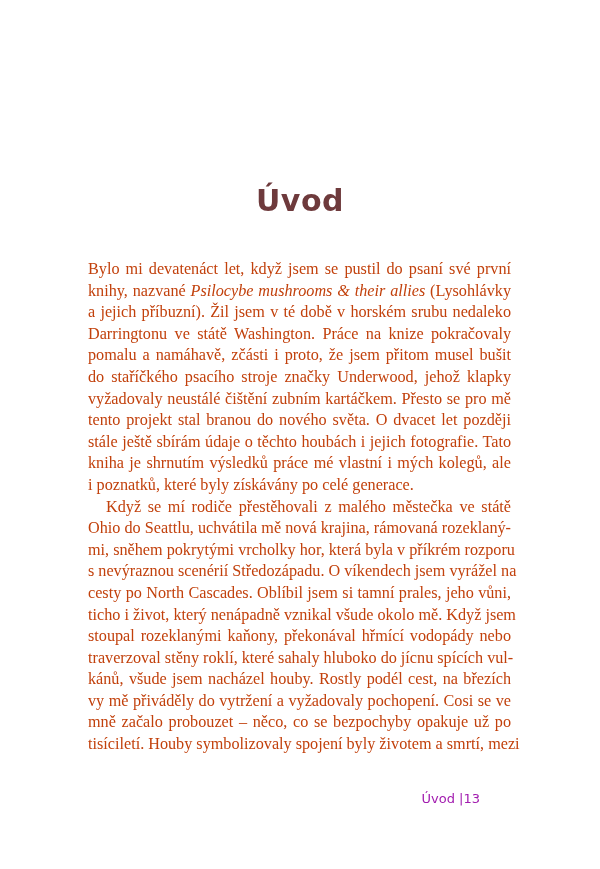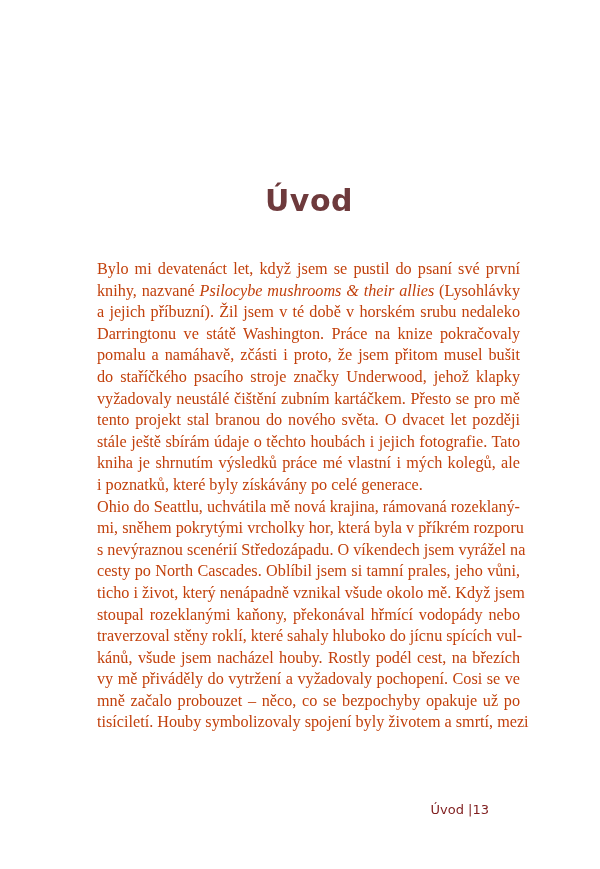--- a/index.html
+++ b/index.html
@@ -8,21 +8,21 @@
       background: #ffffff;
     }
     body {
       width: 600px;
       height: 869px;
       position: relative;
       overflow: hidden;
     }
     .page {
       position: absolute;
-      left: 9px; top: 0;
+      left: 0; top: 0;
       width: 547px;
       height: 869px;
       background: #ffffff;
     }
     .chapter-title {
       position: absolute;
       left: 0;
       width: 600px;
       top: 183px;
       text-align: center;
@@ -58,22 +58,21 @@
     }
     .line em {
       font-style: italic;
     }
     .folio {
       position: absolute;
       right: 67px;
       top: 791px;
       font-family: "DejaVu Sans", sans-serif;
       font-size: 13px;
-      color: #7f1d1d;
-      margin-top: 11px;
+      color: #a21caf;
     }
   </style>
 </head>
 <body>
 
 <div class="page">
   <h1 class="chapter-title">Úvod</h1>
 
   <div class="body-text">
     <div id="para-container">
@@ -84,20 +83,21 @@
           <span class="line">Darringtonu ve státě Washington. Práce na knize pokračovaly</span>
           <span class="line">pomalu a namáhavě, zčásti i proto, že jsem přitom musel bušit</span>
           <span class="line">do staříčkého psacího stroje značky Underwood, jehož klapky</span>
           <span class="line">vyžadovaly neustálé čištění zubním kartáčkem. Přesto se pro mě</span>
           <span class="line">tento projekt stal branou do nového světa. O dvacet let později</span>
           <span class="line">stále ještě sbírám údaje o těchto houbách i jejich fotografie. Tato</span>
           <span class="line">kniha je shrnutím výsledků práce mé vlastní i mých kolegů, ale</span>
           <span class="line last">i poznatků, které byly získávány po celé generace.</span>
         </div>
         <div>
+          <span class="line indent">Když se mí rodiče přestěhovali z malého městečka ve státě</span>
           <span class="line">Ohio do Seattlu, uchvátila mě nová krajina, rámovaná rozeklaný-</span>
           <span class="line">mi, sněhem pokrytými vrcholky hor, která byla v příkrém rozporu</span>
           <span class="line">s nevýraznou scenérií Středozápadu. O víkendech jsem vyrážel na</span>
           <span class="line">cesty po North Cascades. Oblíbil jsem si tamní prales, jeho vůni,</span>
           <span class="line">ticho i život, který nenápadně vznikal všude okolo mě. Když jsem</span>
           <span class="line">stoupal rozeklanými kaňony, překonával hřmící vodopády nebo</span>
           <span class="line">traverzoval stěny roklí, které sahaly hluboko do jícnu spících vul-</span>
           <span class="line">kánů, všude jsem nacházel houby. Rostly podél cest, na březích</span>
           <span class="line">vy mě přiváděly do vytržení a vyžadovaly pochopení. Cosi se ve</span>
           <span class="line">mně začalo probouzet – něco, co se bezpochyby opakuje už po</span>

